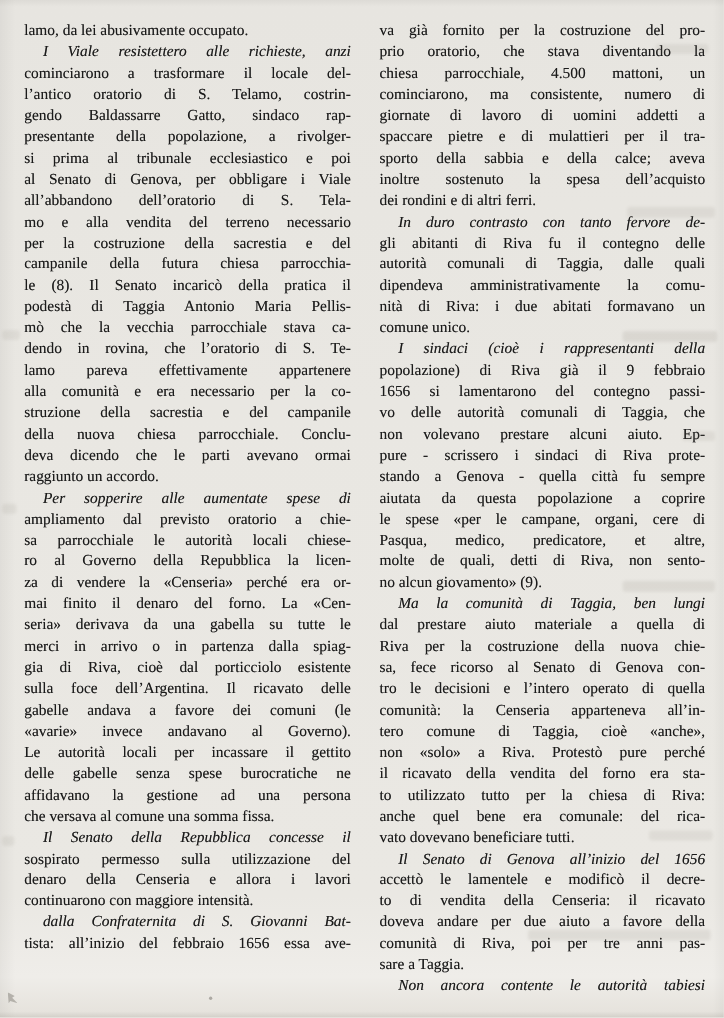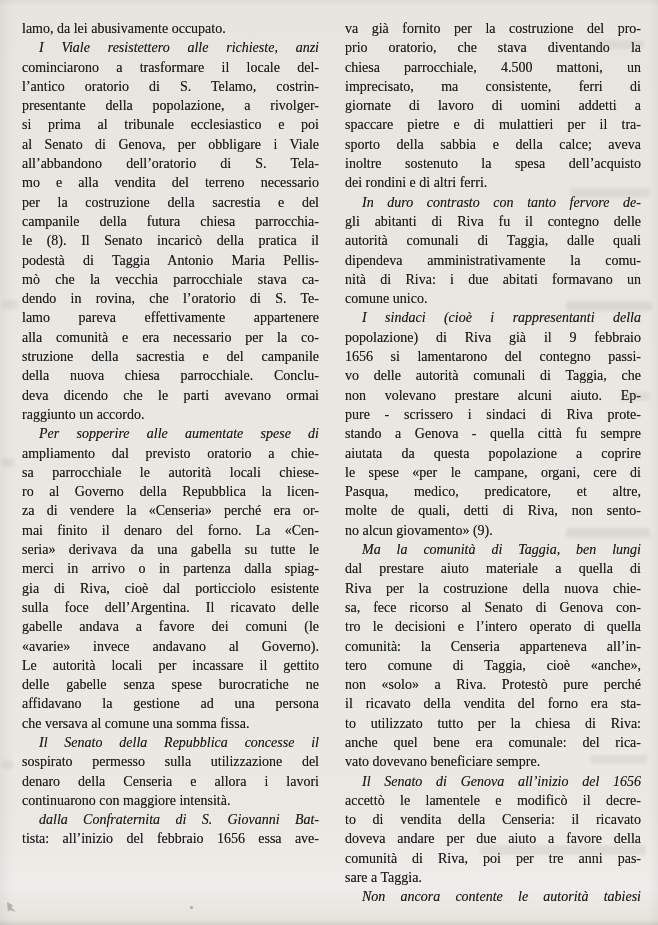--- a/index.html
+++ b/index.html
@@ -85,20 +85,21 @@
 
 <div class="page">
   <div class="col col-left">
       <div class="para">
         <div class="line last">lamo, da lei abusivamente occupato.</div>
       </div>
       <div class="para indent">
         <div class="line">I Viale resistettero alle richieste, anzi</div>
         <div class="line">cominciarono a trasformare il locale del-</div>
         <div class="line">l’antico oratorio di S. Telamo, costrin-</div>
+        <div class="line">gendo Baldassarre Gatto, sindaco rap-</div>
         <div class="line">presentante della popolazione, a rivolger-</div>
         <div class="line">si prima al tribunale ecclesiastico e poi</div>
         <div class="line">al Senato di Genova, per obbligare i Viale</div>
         <div class="line">all’abbandono dell’oratorio di S. Tela-</div>
         <div class="line">mo e alla vendita del terreno necessario</div>
         <div class="line">per la costruzione della sacrestia e del</div>
         <div class="line">campanile della futura chiesa parrocchia-</div>
         <div class="line">le (8). Il Senato incaricò della pratica il</div>
         <div class="line">podestà di Taggia Antonio Maria Pellis-</div>
         <div class="line">mò che la vecchia parrocchiale stava ca-</div>
@@ -137,21 +138,21 @@
       <div class="para indent">
         <div class="line">dalla Confraternita di S. Giovanni Bat-</div>
         <div class="line">tista: all’inizio del febbraio 1656 essa ave-</div>
       </div>
     </div>
   <div class="col col-right">
       <div class="para">
         <div class="line">va già fornito per la costruzione del pro-</div>
         <div class="line">prio oratorio, che stava diventando la</div>
         <div class="line">chiesa parrocchiale, 4.500 mattoni, un</div>
-        <div class="line">imprecisato, ma consistente, ferri di</div>
+        <div class="line">cominciarono, ma consistente, numero di</div>
         <div class="line">giornate di lavoro di uomini addetti a</div>
         <div class="line">spaccare pietre e di mulattieri per il tra-</div>
         <div class="line">sporto della sabbia e della calce; aveva</div>
         <div class="line">inoltre sostenuto la spesa dell’acquisto</div>
         <div class="line last">dei rondini e di altri ferri.</div>
       </div>
       <div class="para indent">
         <div class="line">In duro contrasto con tanto fervore de-</div>
         <div class="line">gli abitanti di Riva fu il contegno delle</div>
         <div class="line">autorità comunali di Taggia, dalle quali</div>
@@ -178,21 +179,21 @@
         <div class="line">dal prestare aiuto materiale a quella di</div>
         <div class="line">Riva per la costruzione della nuova chie-</div>
         <div class="line">sa, fece ricorso al Senato di Genova con-</div>
         <div class="line">tro le decisioni e l’intero operato di quella</div>
         <div class="line">comunità: la Censeria apparteneva all’in-</div>
         <div class="line">tero comune di Taggia, cioè «anche»,</div>
         <div class="line">non «solo» a Riva. Protestò pure perché</div>
         <div class="line">il ricavato della vendita del forno era sta-</div>
         <div class="line">to utilizzato tutto per la chiesa di Riva:</div>
         <div class="line">anche quel bene era comunale: del rica-</div>
-        <div class="line last">vato dovevano beneficiare sempre.</div>
+        <div class="line last">vato dovevano beneficiare tutti.</div>
       </div>
       <div class="para indent">
         <div class="line">Il Senato di Genova all’inizio del 1656</div>
         <div class="line">accettò le lamentele e modificò il decre-</div>
         <div class="line">to di vendita della Censeria: il ricavato</div>
         <div class="line">doveva andare per due aiuto a favore della</div>
         <div class="line">comunità di Riva, poi per tre anni pas-</div>
         <div class="line last">sare a Taggia.</div>
       </div>
       <div class="para indent">

